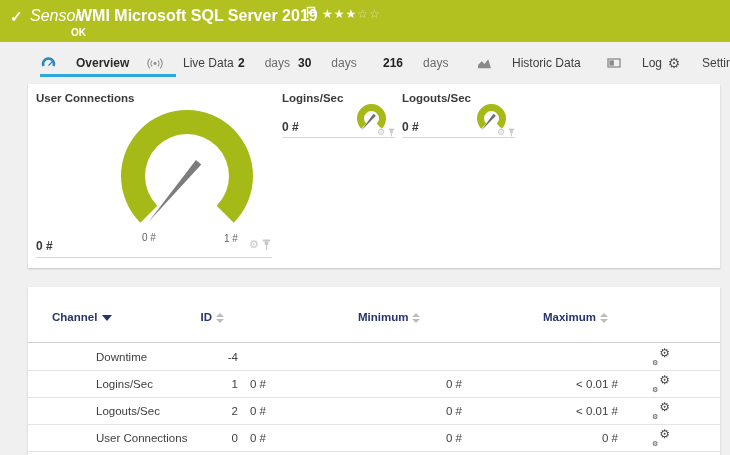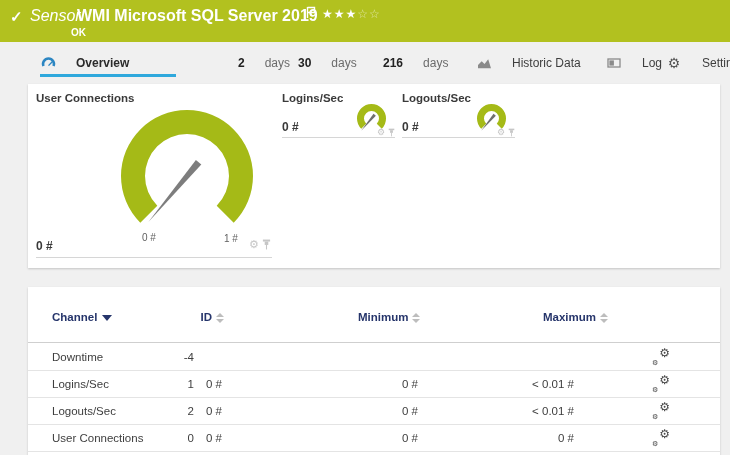--- a/index.html
+++ b/index.html
@@ -54,21 +54,21 @@
   .thead { position:absolute; left:0; top:0; width:692px; height:56px; border-bottom:1px solid #cfcfcf; }
   .th { position:absolute; font-size:11.5px; font-weight:bold; color:#26356b; white-space:nowrap; }
   .sort-stack { display:inline-block; vertical-align:middle; margin-left:4px; }
   .sort-stack i { display:block; width:0; height:0; border-left:4px solid transparent; border-right:4px solid transparent; }
   .sort-stack .up { border-bottom:4px solid #bdbdbd; margin-bottom:2px; }
   .sort-stack .dn { border-top:4px solid #bdbdbd; }
   .tri-down { display:inline-block; vertical-align:middle; margin-left:5px; width:0; height:0;
               border-left:5px solid transparent; border-right:5px solid transparent; border-top:6px solid #26356b; }
   .trow { position:absolute; left:0; width:692px; height:27px; display:flex; align-items:center;
           font-size:11.5px; color:#3e3e3e; border-bottom:1px solid #e4e4e4; }
-  .td-channel { width:142px; padding-left:24px; text-align:left; }
+  .td-channel { width:142px; padding-left:24px; text-align:left;margin-left:44px; }
   .td-id   { width:24px; text-align:right; }
   .td-last { width:28px; text-align:right; }
   .td-min  { width:196px; text-align:right; }
   .td-max  { width:156px; text-align:right; }
   .td-gear { margin-left:auto; margin-right:50px; position:relative; width:18px; height:16px; cursor:pointer; }
   .td-gear .big  { position:absolute; right:0; top:-2px; font-size:12px; color:#4a4a4a; line-height:1; }
   .td-gear .small{ position:absolute; left:0; bottom:-1px; font-size:7px; color:#4a4a4a; line-height:1; }
 </style>
 </head>
 <body>
@@ -90,20 +90,29 @@
 
   <div class="tabbar">
     <div class="tab active" style="left:40px">
       <span class="ticon">
         <svg width="15" height="14" viewBox="0 0 16 16">
             <path d="M2.3 11.5 A 6.2 6.2 0 1 1 13.7 11.5" fill="none" stroke="#2c86c2" stroke-width="3"></path>
             <line x1="8" y1="11" x2="12.3" y2="6.7" stroke="#2c86c2" stroke-width="1.6"></line>
           </svg>
       </span>
       <span>Overview</span>
+    </div>
+    <div class="tab" style="left:147px">
+      <span class="ticon">
+        <svg width="17" height="13" viewBox="0 0 18 14">
+            <circle cx="9" cy="7" r="1.6" fill="#8a8a8a"></circle>
+            <path d="M5.8 3.8 a 4.6 4.6 0 0 0 0 6.4 M3.2 1.6 a 7.6 7.6 0 0 0 0 10.8 M12.2 3.8 a 4.6 4.6 0 0 1 0 6.4 M14.8 1.6 a 7.6 7.6 0 0 1 0 10.8" fill="none" stroke="#8a8a8a" stroke-width="1.2"></path>
+          </svg>
+      </span>
+      <span>Live Data</span>
     </div>
     <div class="tab" style="left:238px">
       <span class="num">2</span>
       <span class="daysword">days</span>
     </div>
     <div class="tab" style="left:298px">
       <span class="num">30</span>
       <span class="daysword">days</span>
     </div>
     <div class="tab" style="left:383px">

